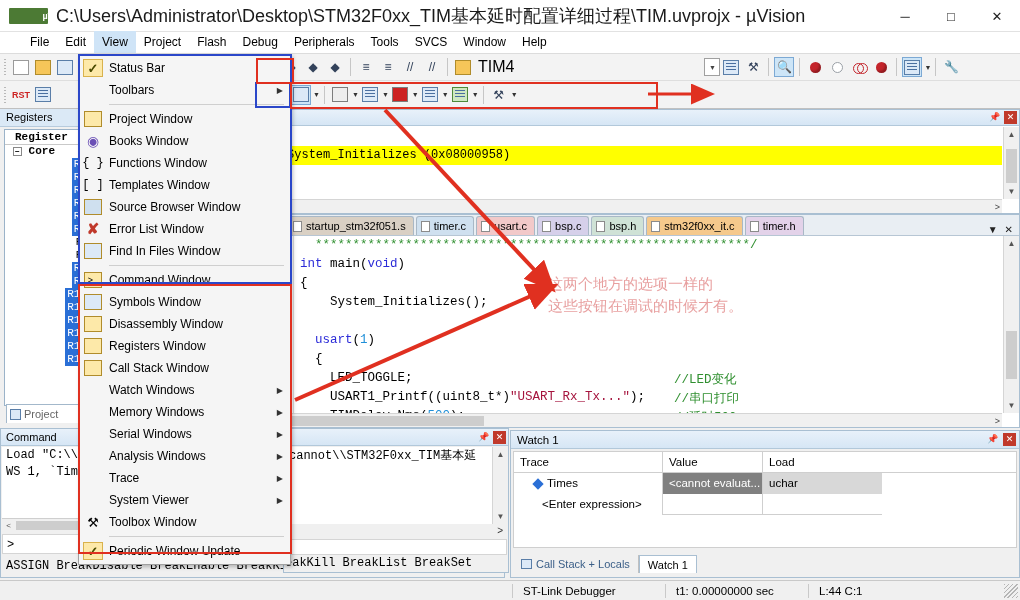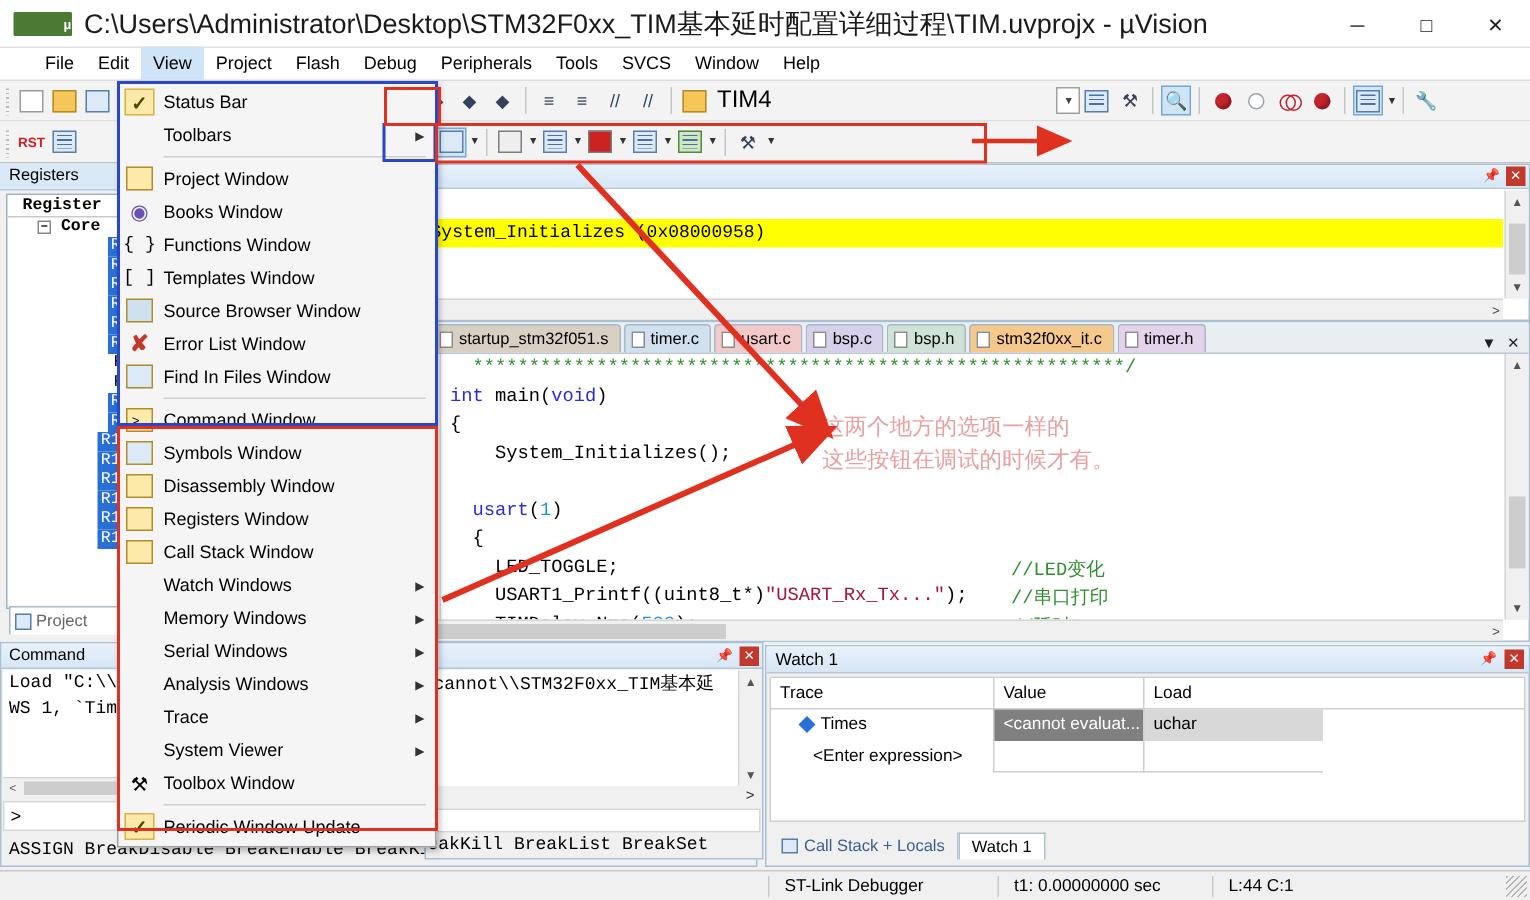--- a/index.html
+++ b/index.html
@@ -113,21 +113,21 @@
   }
   #reglist {
     position:absolute; left:4px; top:20px; right:3px; bottom:2px;
     background:#fff; border:1px solid #9bb3c9; overflow:hidden;
     font-family:"Liberation Mono", monospace; font-size:11px;
   }
   .reghdr { border-bottom:1px solid #c9c9c9; padding:1px 0 1px 10px; font-weight:bold; color:#000; }
   .regrow { height:13px; line-height:13px; padding-left:10px; white-space:nowrap; position:relative; }
   .regrow .nm { position:absolute; right:6px; }
   .regrow.sel .nm { background:#2a6fd6; color:#fff; padding:0 2px; }
-  .regrow.core { font-weight:bold; padding-left:20px; }
+  .regrow.core { font-weight:bold; padding-left:8px; }
   .tree-box { display:inline-block; width:9px;height:9px;border:1px solid #888;
               font-size:8px; line-height:7px; text-align:center; background:#fff; color:#000; }
   #projtab {
     position:absolute; left:6px; top:404px; width:76px; height:19px;
     background:#fff; border:1px solid #a3b8cb; border-bottom:none;
     font-size:11px; display:flex; align-items:center; gap:3px; padding-left:3px; color:#666;
   }
 
   
   #disasm {

